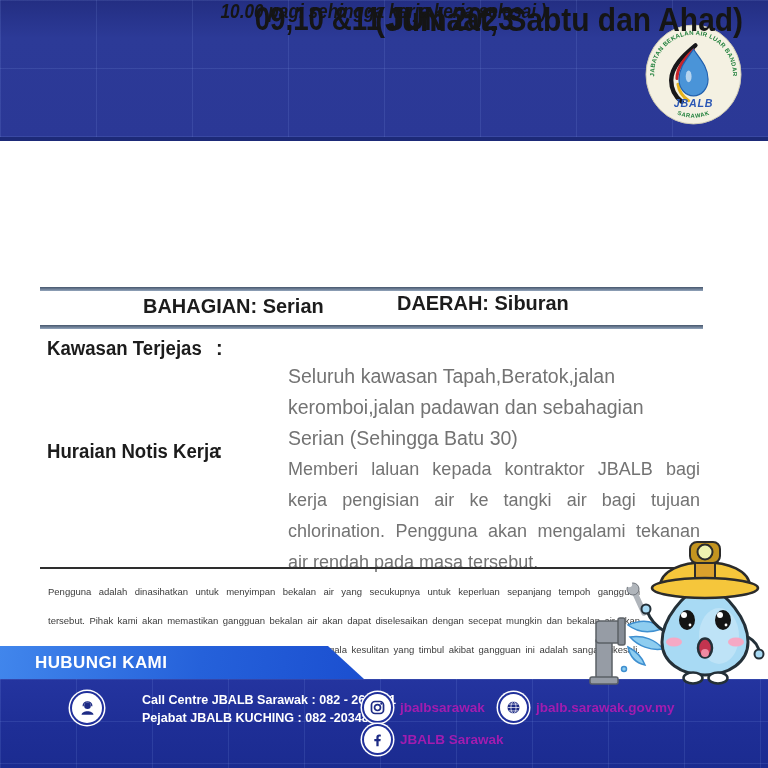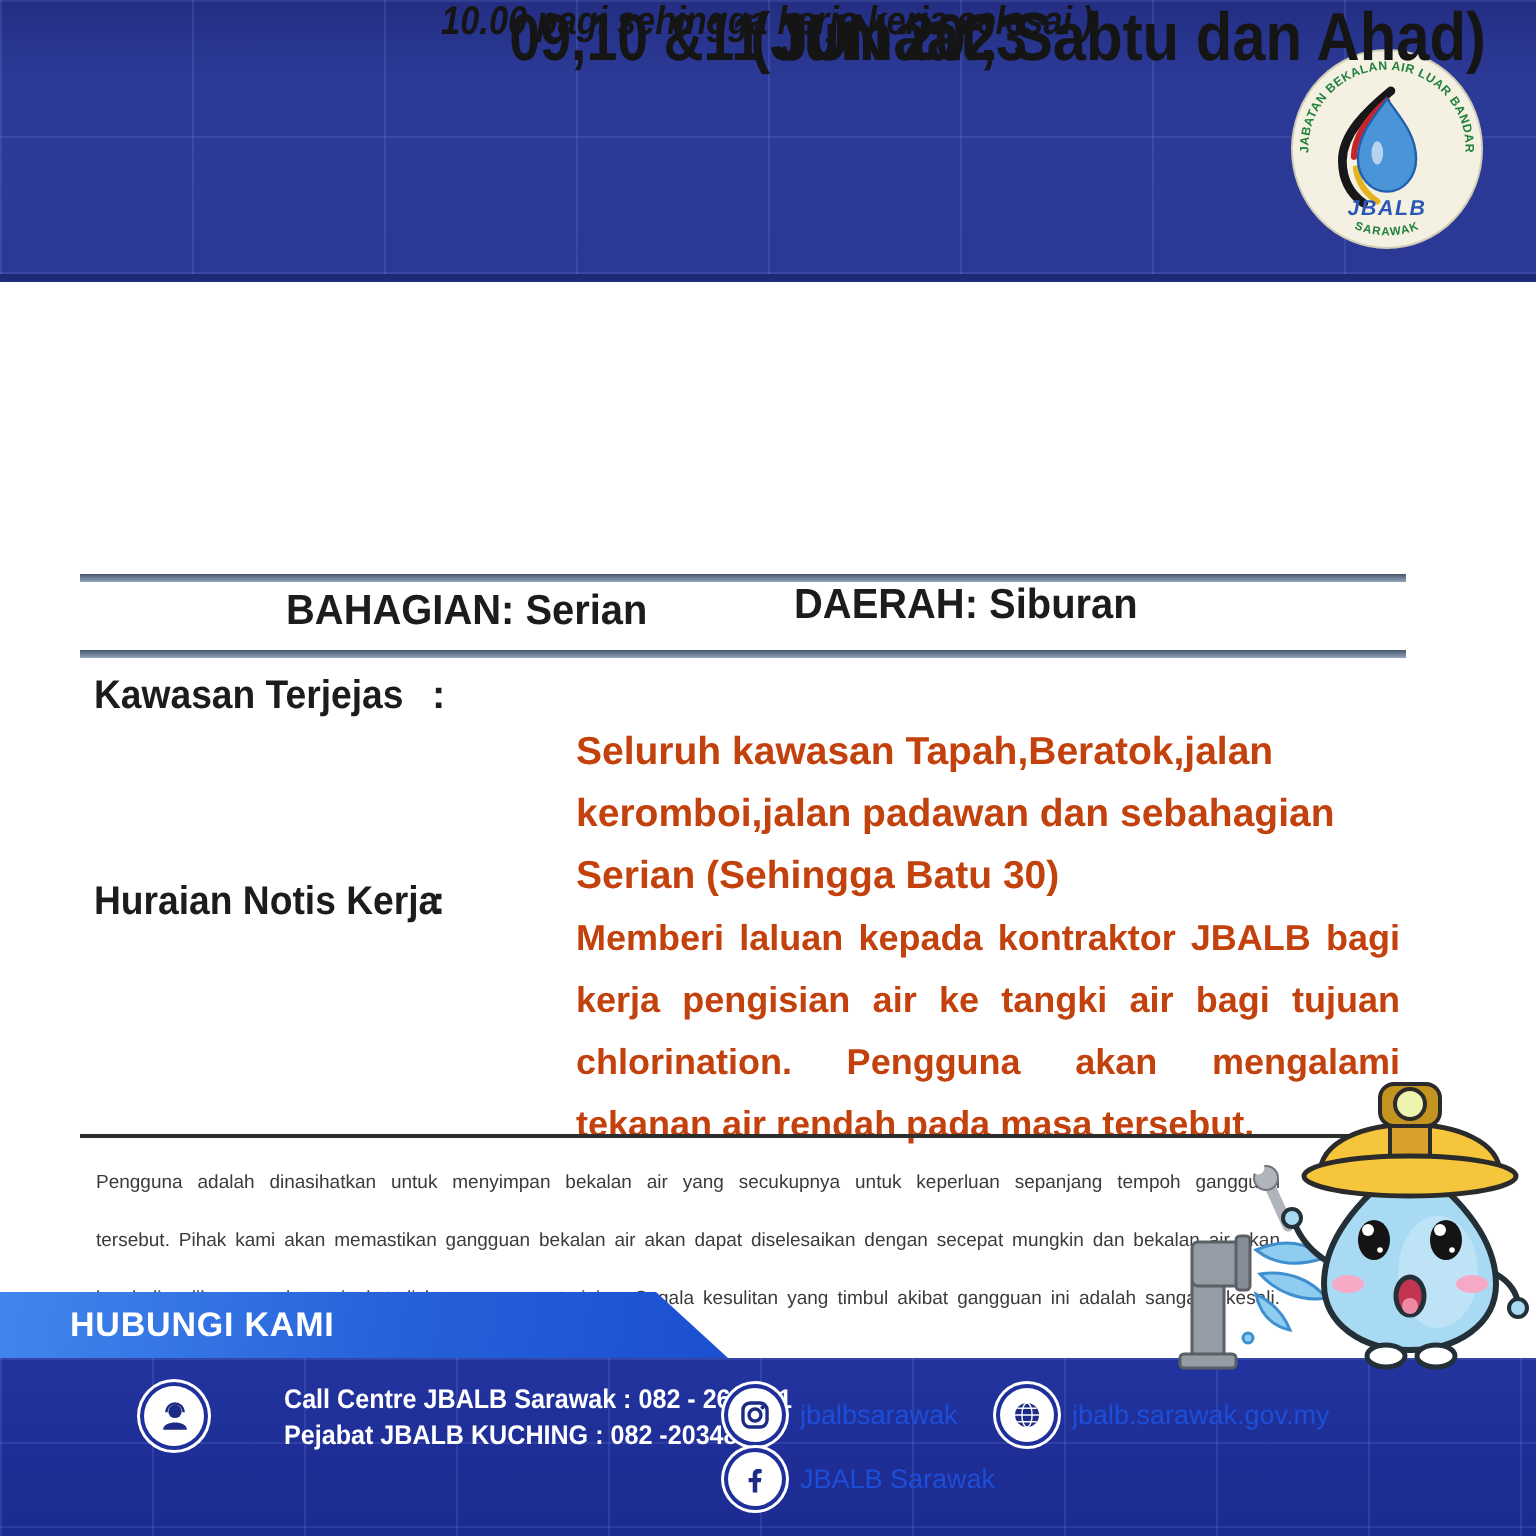--- a/index.html
+++ b/index.html
@@ -41,21 +41,21 @@
             display:inline-block;transform:scaleX(.95);transform-origin:left center;white-space:nowrap;}
   .daerah{position:absolute;left:397px;top:291px;font-size:21px;font-weight:bold;
             display:inline-block;transform:scaleX(.95);transform-origin:left center;white-space:nowrap;}
 
   
   .lbl{position:absolute;left:47px;font-size:20px;font-weight:bold;white-space:nowrap;
        display:inline-block;transform:scaleX(.93);transform-origin:left center;}
   .colon{position:absolute;left:216px;font-size:20px;font-weight:bold;}
   .lbl.l1,.colon.c1{top:337px;}
   .lbl.l2,.colon.c2{top:440px;}
-  .txt{position:absolute;color:#c2410c;font-weight:bold;}
+  .txt{position:absolute;color:#737373;}
   .txt1{left:288px;top:341px;width:380px;font-size:19.5px;line-height:31px;}
   .txt2{left:288px;top:436px;width:412px;font-size:18px;line-height:31px;
         text-align:justify;text-justify:inter-word;}
 
   
   .rule{position:absolute;left:40px;top:567px;width:663px;height:2px;background:#2e2e2e;}
   .fineprint{position:absolute;left:48px;top:577px;width:592px;color:#3b3b3b;font-size:9.5px;}
   .fp-line{white-space:nowrap;width:100%;line-height:29px;
            text-align:justify;text-align-last:justify;}
 
@@ -71,21 +71,21 @@
   .disc{position:absolute;border-radius:50%;background:#fff;
         box-shadow:0 0 0 2px #20309b,0 0 0 3.5px #ffffff;
         display:flex;align-items:center;justify-content:center;}
   .p-disc{left:72px;top:693px;width:30px;height:30px;}
   .ig-disc{left:364px;top:694px;width:27px;height:27px;}
   .fb-disc{left:364px;top:726px;width:27px;height:27px;}
   .gl-disc{left:500px;top:694px;width:27px;height:27px;}
   .disc,.slabel,.contact{z-index:3;}
   .contact{position:absolute;left:142px;top:691px;color:#fff;font-weight:bold;
            font-size:13.5px;line-height:18px;transform:scaleX(.93);transform-origin:left center;white-space:nowrap;}
-  .slabel{position:absolute;color:#1d4ed8;font-weight:normal;font-size:13.5px;white-space:nowrap;}
+  .slabel{position:absolute;color:#a21caf;font-weight:bold;font-size:13.5px;white-space:nowrap;}
   .ig-l{left:400px;top:700px;} .fb-l{left:400px;top:732px;} .gl-l{left:536px;top:700px;text-align:right;}
 
   
   .mascot{position:absolute;left:584px;top:541px;width:184px;height:144px;z-index:4;}
 </style>
 </head>
 <body>
 
 <div class="poster">
 

